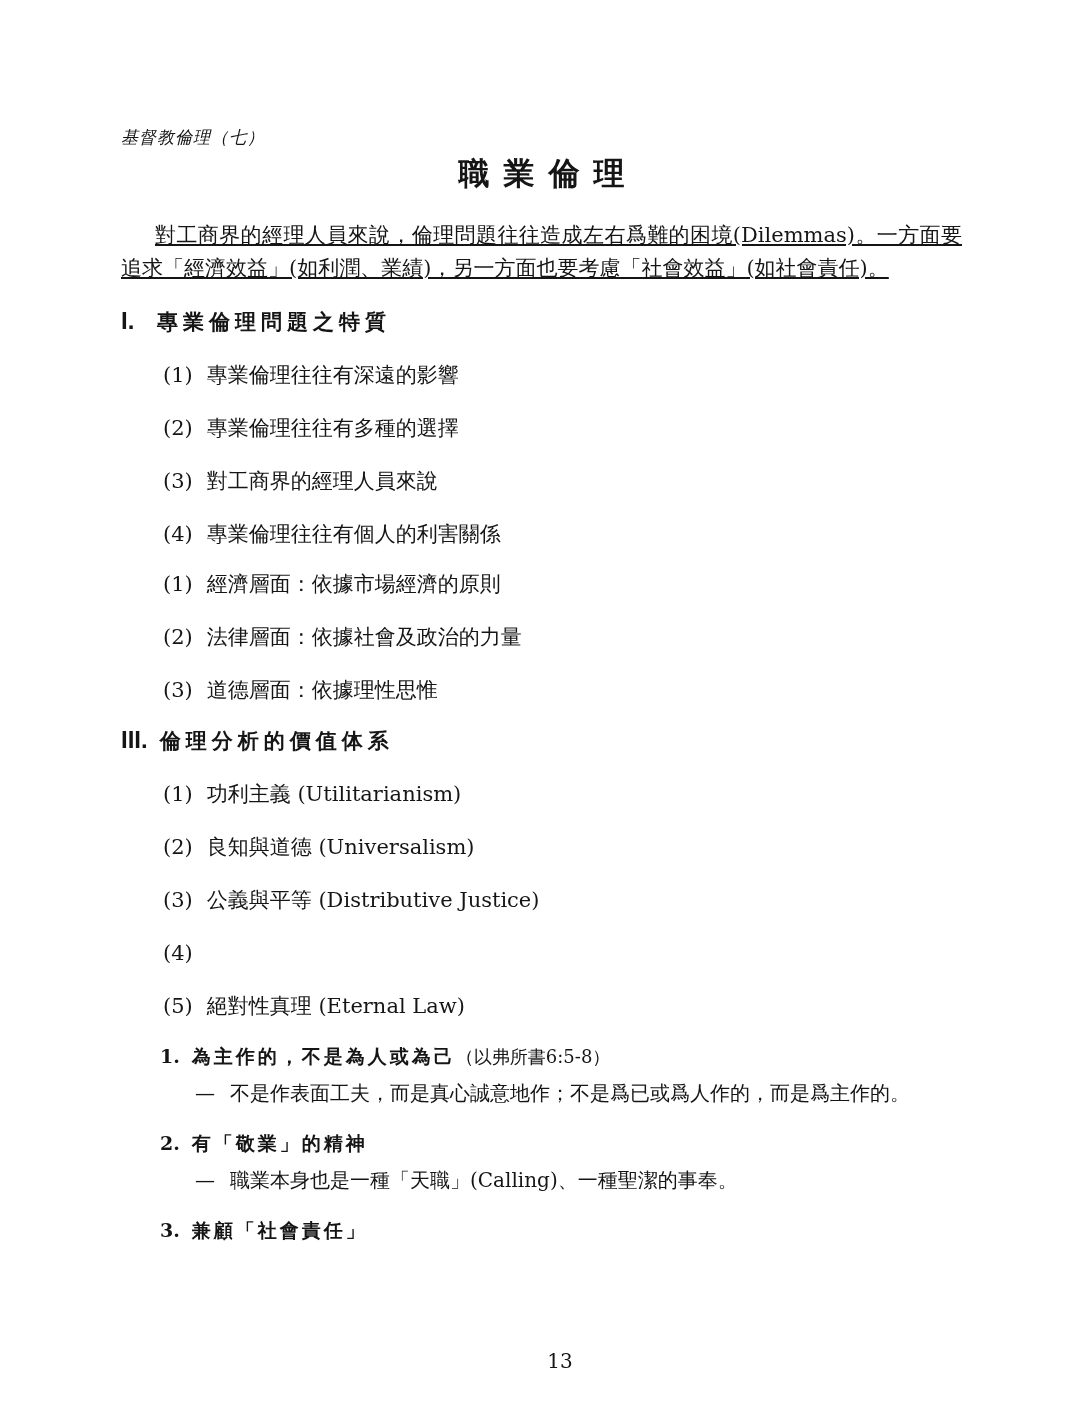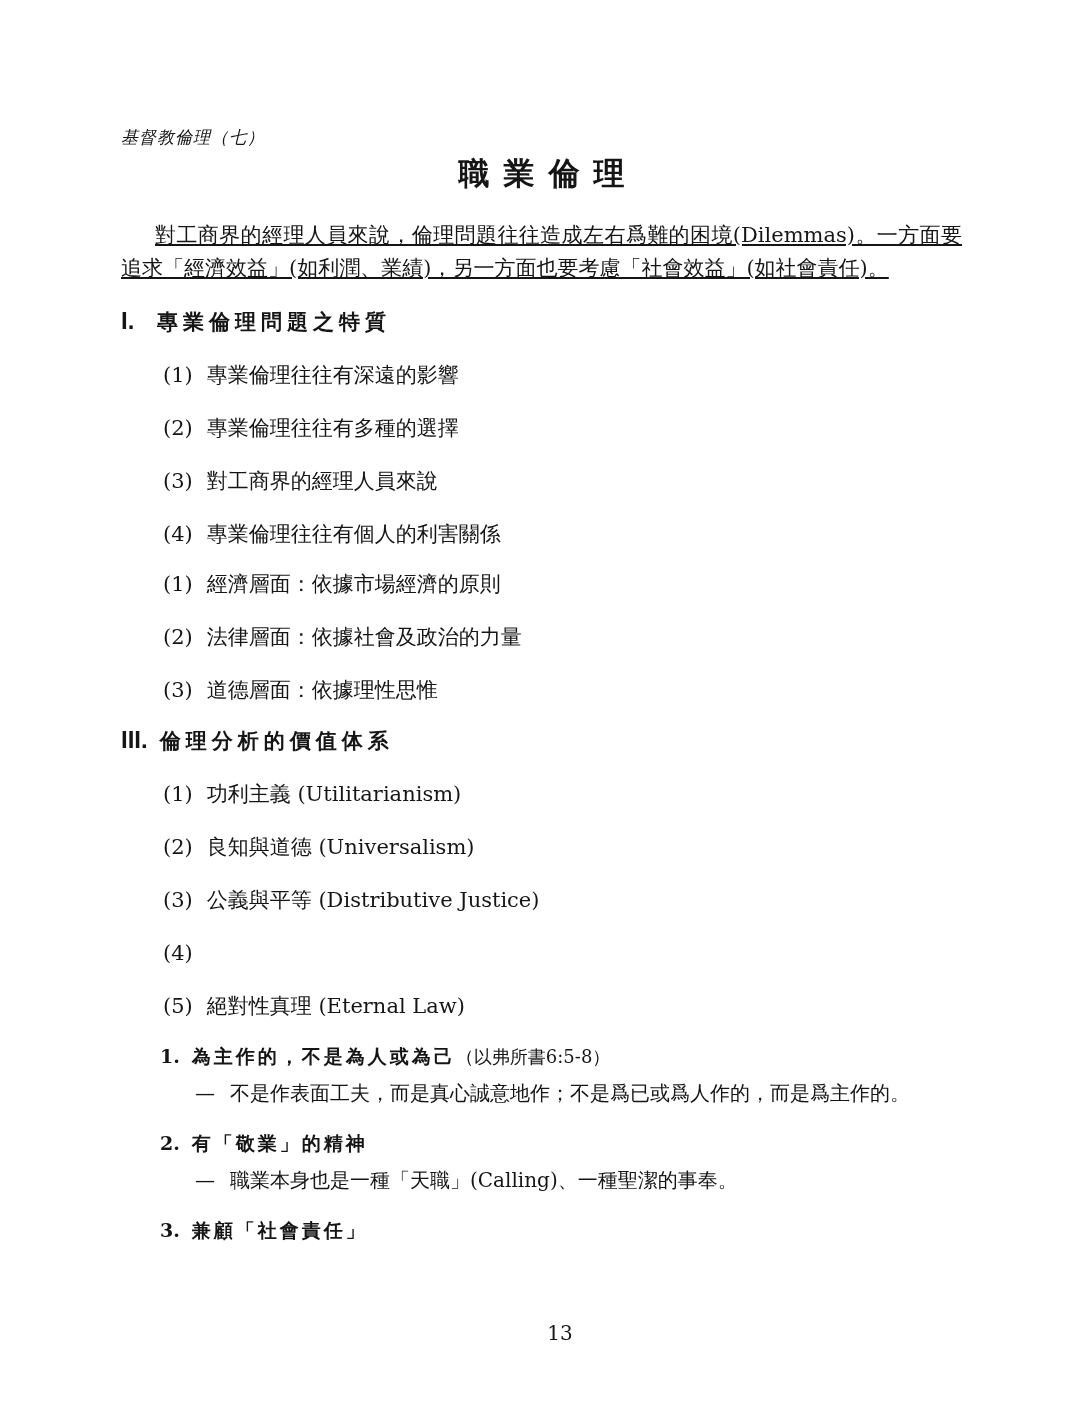--- a/index.html
+++ b/index.html
@@ -86,21 +86,21 @@
     margin-left: 35px;
     margin-top: 6px;
     font-size: 20px;
     line-height: 30px;
   }
   .note-dash { margin-right: 15px; }
   .page-number {
     position: absolute;
     left: 0;
     right: 0;
-    top: 1312px;
+    top: 1340px;
     text-align: center;
     font-size: 20px;
     padding-left: 32px;
   }
 </style>
 </head>
 <body>
 
 <div class="page">
 

